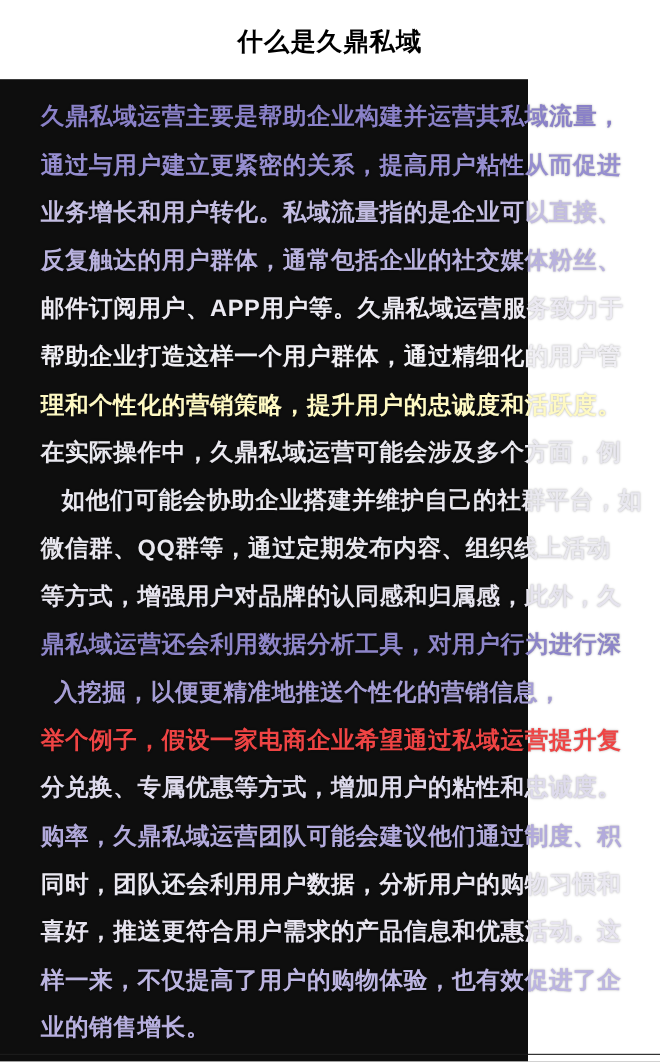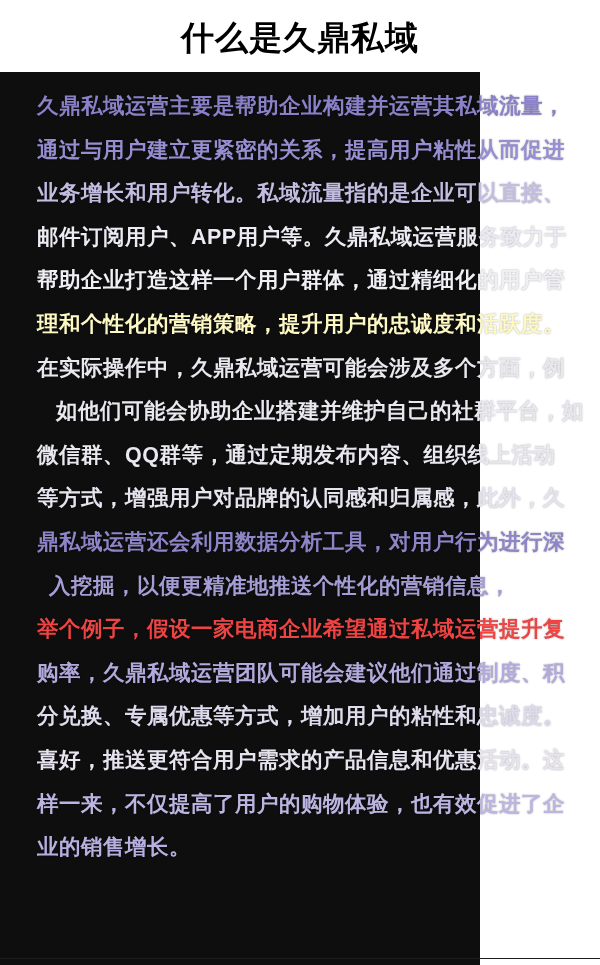--- a/index.html
+++ b/index.html
@@ -18,21 +18,21 @@
     position: relative;
   }
   .header {
     height: 72px;
     display: flex;
     align-items: center;
     justify-content: center;
     background: #ffffff;
   }
   .title {
-    font-size: 33px;
+    font-size: 23px;
     font-weight: 800;
     color: #000000;
     letter-spacing: 1px;
     line-height: 1;
     padding-top: 2px;
   }
   .panel {
     width: 480px;
     height: 893px;
     background: #0e0e0e;
@@ -71,29 +71,31 @@
 <div class="page">
   <div class="header">
     <div class="title">什么是久鼎私域</div>
   </div>
   <div class="panel">
 
     <div class="panel-bottom-seam"></div>
   <div class="line" style="color: rgb(138, 129, 200);">久鼎私域运营主要是帮助企业构建并运营其私域流量，</div>
       <div class="line" style="color: rgb(150, 142, 208);">通过与用户建立更紧密的关系，提高用户粘性从而促进</div>
       <div class="line" style="color: rgb(195, 189, 226);">业务增长和用户转化。私域流量指的是企业可以直接、</div>
+      <div class="line" style="color: rgb(185, 178, 222);">反复触达的用户群体，通常包括企业的社交媒体粉丝、</div>
       <div class="line" style="color: rgb(236, 234, 242);">邮件订阅用户、APP用户等。久鼎私域运营服务致力于</div>
       <div class="line" style="color: rgb(240, 239, 244);">帮助企业打造这样一个用户群体，通过精细化的用户管</div>
       <div class="line" style="color: #fef9c3;">理和个性化的营销策略，提升用户的忠诚度和活跃度。</div>
       <div class="line" style="color: rgb(233, 232, 239);">在实际操作中，久鼎私域运营可能会涉及多个方面，例</div>
       <div class="line" style="color: rgb(233, 232, 239); margin-left: 19px;">如他们可能会协助企业搭建并维护自己的社群平台，如</div>
       <div class="line" style="color: rgb(233, 232, 239);">微信群、QQ群等，通过定期发布内容、组织线上活动</div>
       <div class="line" style="color: rgb(230, 228, 238);">等方式，增强用户对品牌的认同感和归属感，此外，久</div>
       <div class="line" style="color: rgb(141, 133, 200);">鼎私域运营还会利用数据分析工具，对用户行为进行深</div>
       <div class="line short" style="color: rgb(165, 157, 213); margin-left: 12px;">入挖掘，以便更精准地推送个性化的营销信息，</div>
       <div class="line" style="color: #ef4444;">举个例子，假设一家电商企业希望通过私域运营提升复</div>
+      <div class="line" style="color: rgb(222, 219, 236);">分兑换、专属优惠等方式，增加用户的粘性和忠诚度。</div>
       <div class="line" style="color: rgb(178, 170, 220);">购率，久鼎私域运营团队可能会建议他们通过制度、积</div>
-      <div class="line" style="color: rgb(222, 219, 236);">分兑换、专属优惠等方式，增加用户的粘性和忠诚度。</div>
+      <div class="line" style="color: rgb(234, 232, 241);">同时，团队还会利用用户数据，分析用户的购物习惯和</div>
       <div class="line" style="color: rgb(231, 228, 240);">喜好，推送更符合用户需求的产品信息和优惠活动。这</div>
       <div class="line" style="color: rgb(188, 181, 225);">样一来，不仅提高了用户的购物体验，也有效促进了企</div>
       <div class="line short" style="color: rgb(183, 175, 223);">业的销售增长。</div>
     </div>
 </div>
 
 </body></html>

